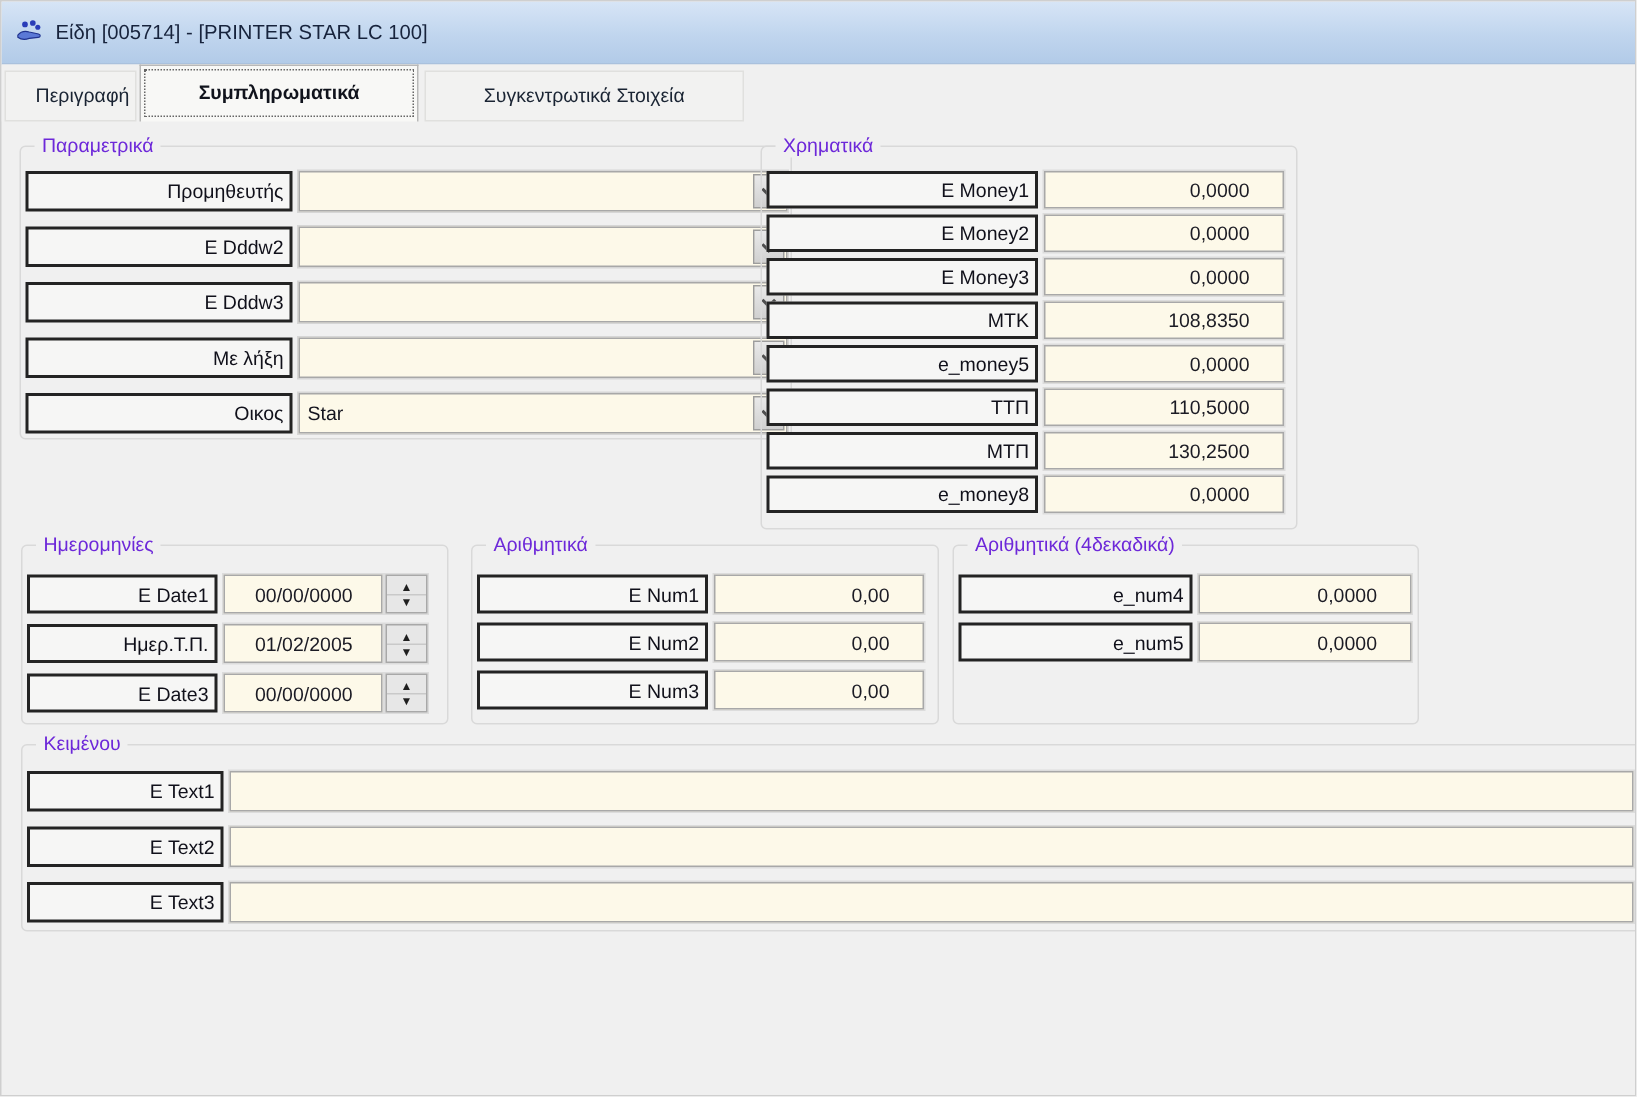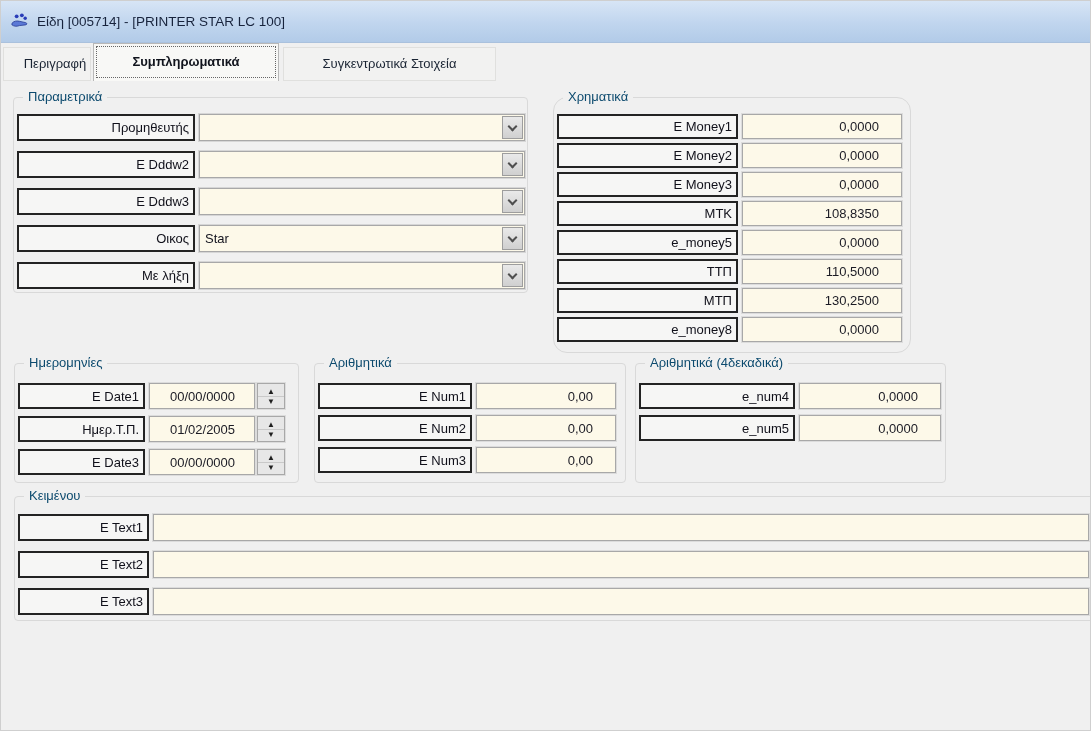--- a/index.html
+++ b/index.html
@@ -29,21 +29,21 @@
   .tab.active {
     left: 92px; top: 0; width: 186px; height: 38px; line-height: 36px;
     background: #f8f8f6; border: 1px solid #b8b8b8; border-bottom: none;
     font-weight: bold; color: #10131c;
     outline: 1px dotted #666; outline-offset: -4px;
   }
   
   .group { position: absolute; border: 1px solid #d9d9d9; border-radius: 4px; }
   .group-title {
     position: absolute; top: -9px; left: 9px; background: #f0f0f0;
-    padding: 0 5px; color: #0c4a6e; font-size: 13px; line-height: 16px; white-space: nowrap;
+    padding: 0 5px; color: #6d28d9; font-size: 13px; line-height: 16px; white-space: nowrap;
   }
   .row { display: flex; align-items: stretch; }
   .lbl {
     background: #f6f6f5; border: 2px solid #232323; color: #10101a;
     display: flex; align-items: center; justify-content: flex-end;
     padding-right: 4px; white-space: nowrap; overflow: hidden;
   }
   .field {
     background: #fdf9e9; border: 1px solid #a8a8a8; box-shadow: 0 0 0 1px #dcdcdc;
     display: flex; align-items: center; color: #1b1b24;
@@ -71,21 +71,21 @@
     display: flex; flex-direction: column; align-items: center; justify-content: center;
   }
   .sp { font-size: 8px; line-height: 9px; color: #1f1f1f; width: 100%; text-align: center; }
   .sp.up { border-bottom: 1px solid #c9c9c9; }
   
   .g-param { left: 12px;  top: 96px;  width: 515px;  height: 196px; padding: 16px 0 0 3px; }
   .g-param .row   { margin-bottom: 10px; }
   .g-param .lbl   { width: 178px; height: 27px; }
   .g-param .combo { width: 326px; height: 27px; margin-left: 4px; }
 
-  .g-money { left: 552px; top: 96px;  width: 358px;  height: 256px; padding: 16px 0 0 3px; border-radius: 14px; }
+  .g-money { left: 506px; top: 96px;  width: 358px;  height: 256px; padding: 16px 0 0 3px; }
   .g-money .row   { margin-bottom: 4px; }
   .g-money .lbl   { width: 181px; height: 25px; padding-left: 20px; }
   .g-money .field { width: 160px; height: 25px; margin-left: 4px; }
 
   .g-dates { left: 13px;  top: 362px; width: 285px;  height: 120px; padding: 19px 0 0 3px; }
   .g-dates .row   { margin-bottom: 7px; }
   .g-dates .lbl   { width: 127px; height: 26px; }
   .g-dates .field { width: 106px; height: 26px; margin-left: 4px; }
   .g-dates .spin  { height: 26px; }
 
@@ -148,32 +148,32 @@
     <div class="row">
       <div class="lbl">E Dddw3</div>
       <div class="combo">
         <span class="cval"></span>
         <span class="cbtn">
             <i class="chev"></i>
           </span>
       </div>
     </div>
     <div class="row">
+      <div class="lbl">Με λήξη</div>
+      <div class="combo">
+        <span class="cval"></span>
+        <span class="cbtn">
+            <i class="chev"></i>
+          </span>
+      </div>
+    </div>
+    <div class="row">
       <div class="lbl">Οικος</div>
       <div class="combo">
         <span class="cval">Star</span>
-        <span class="cbtn">
-            <i class="chev"></i>
-          </span>
-      </div>
-    </div>
-    <div class="row">
-      <div class="lbl">Με λήξη</div>
-      <div class="combo">
-        <span class="cval"></span>
         <span class="cbtn">
             <i class="chev"></i>
           </span>
       </div>
     </div>
   </div>
 
   <div class="group g-money">
     <span class="group-title">Χρηματικά</span>
     <div class="row">

